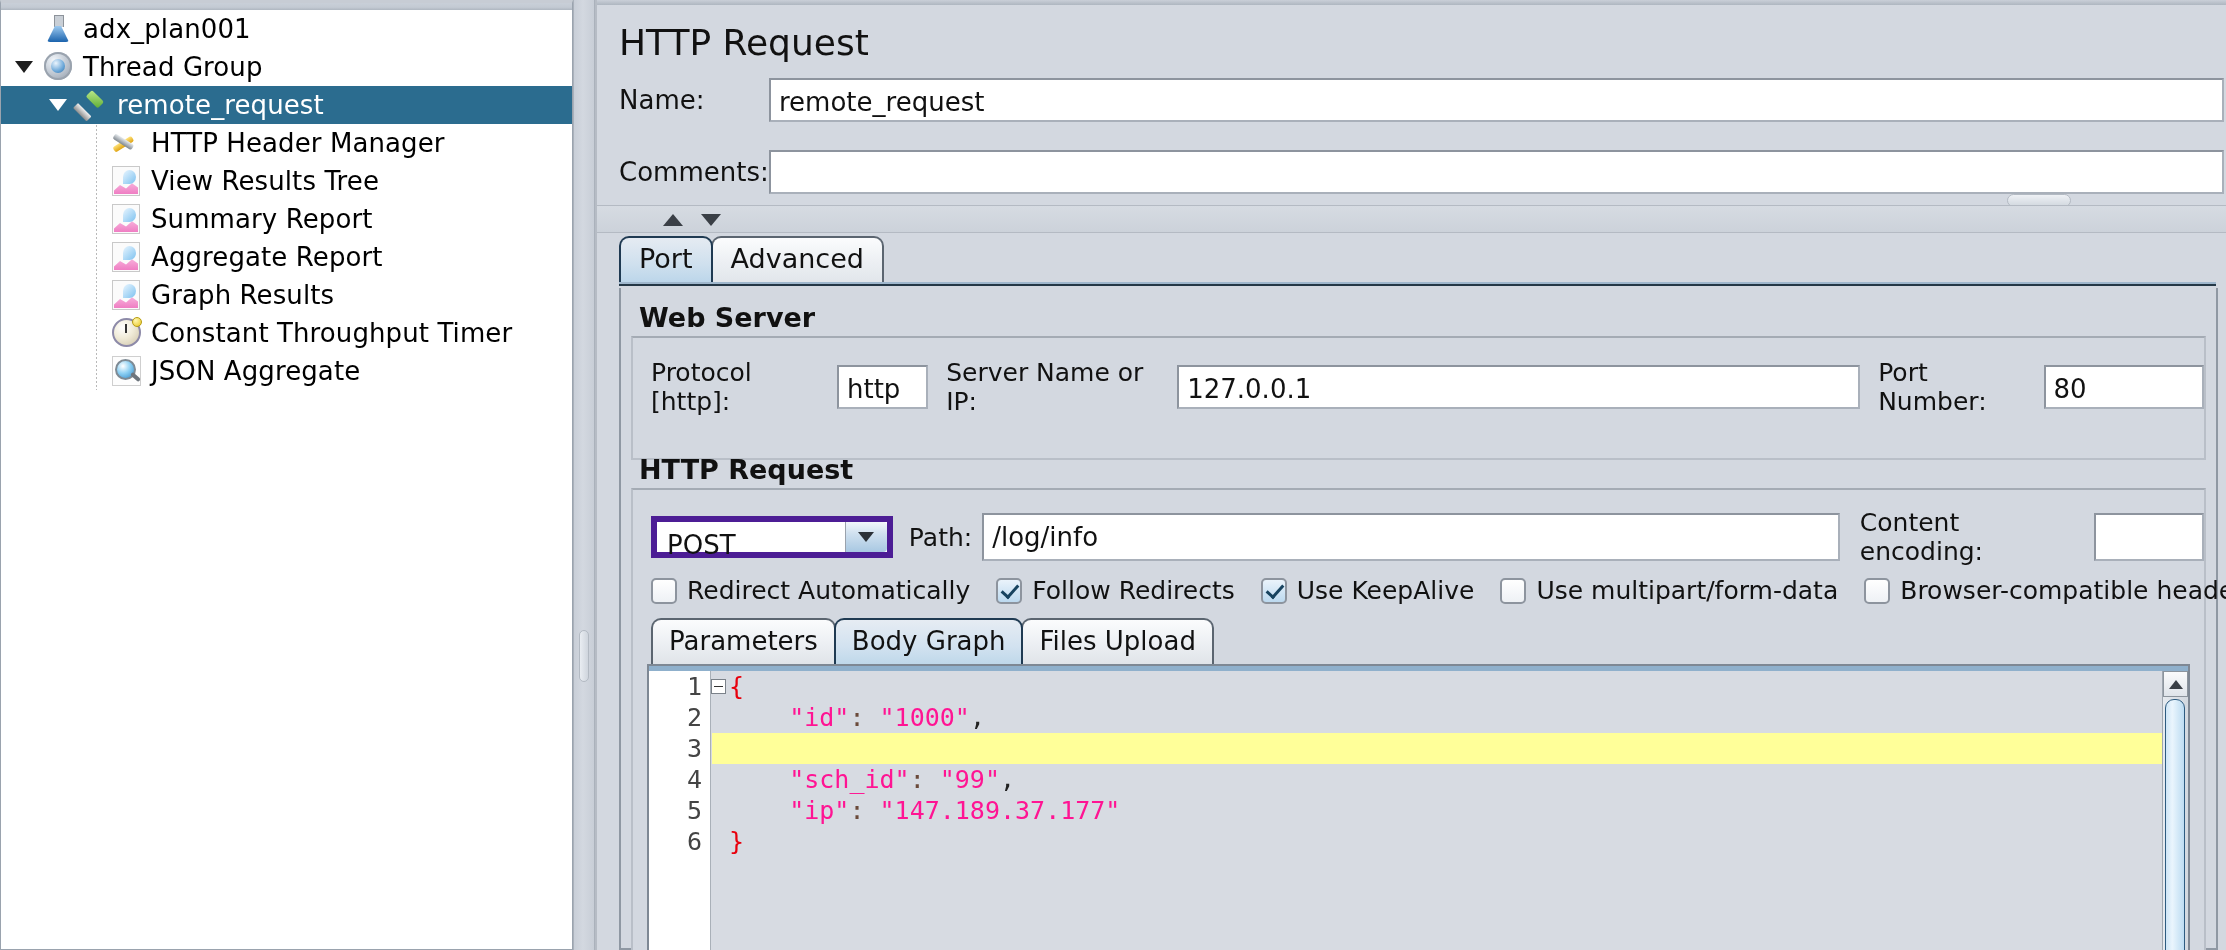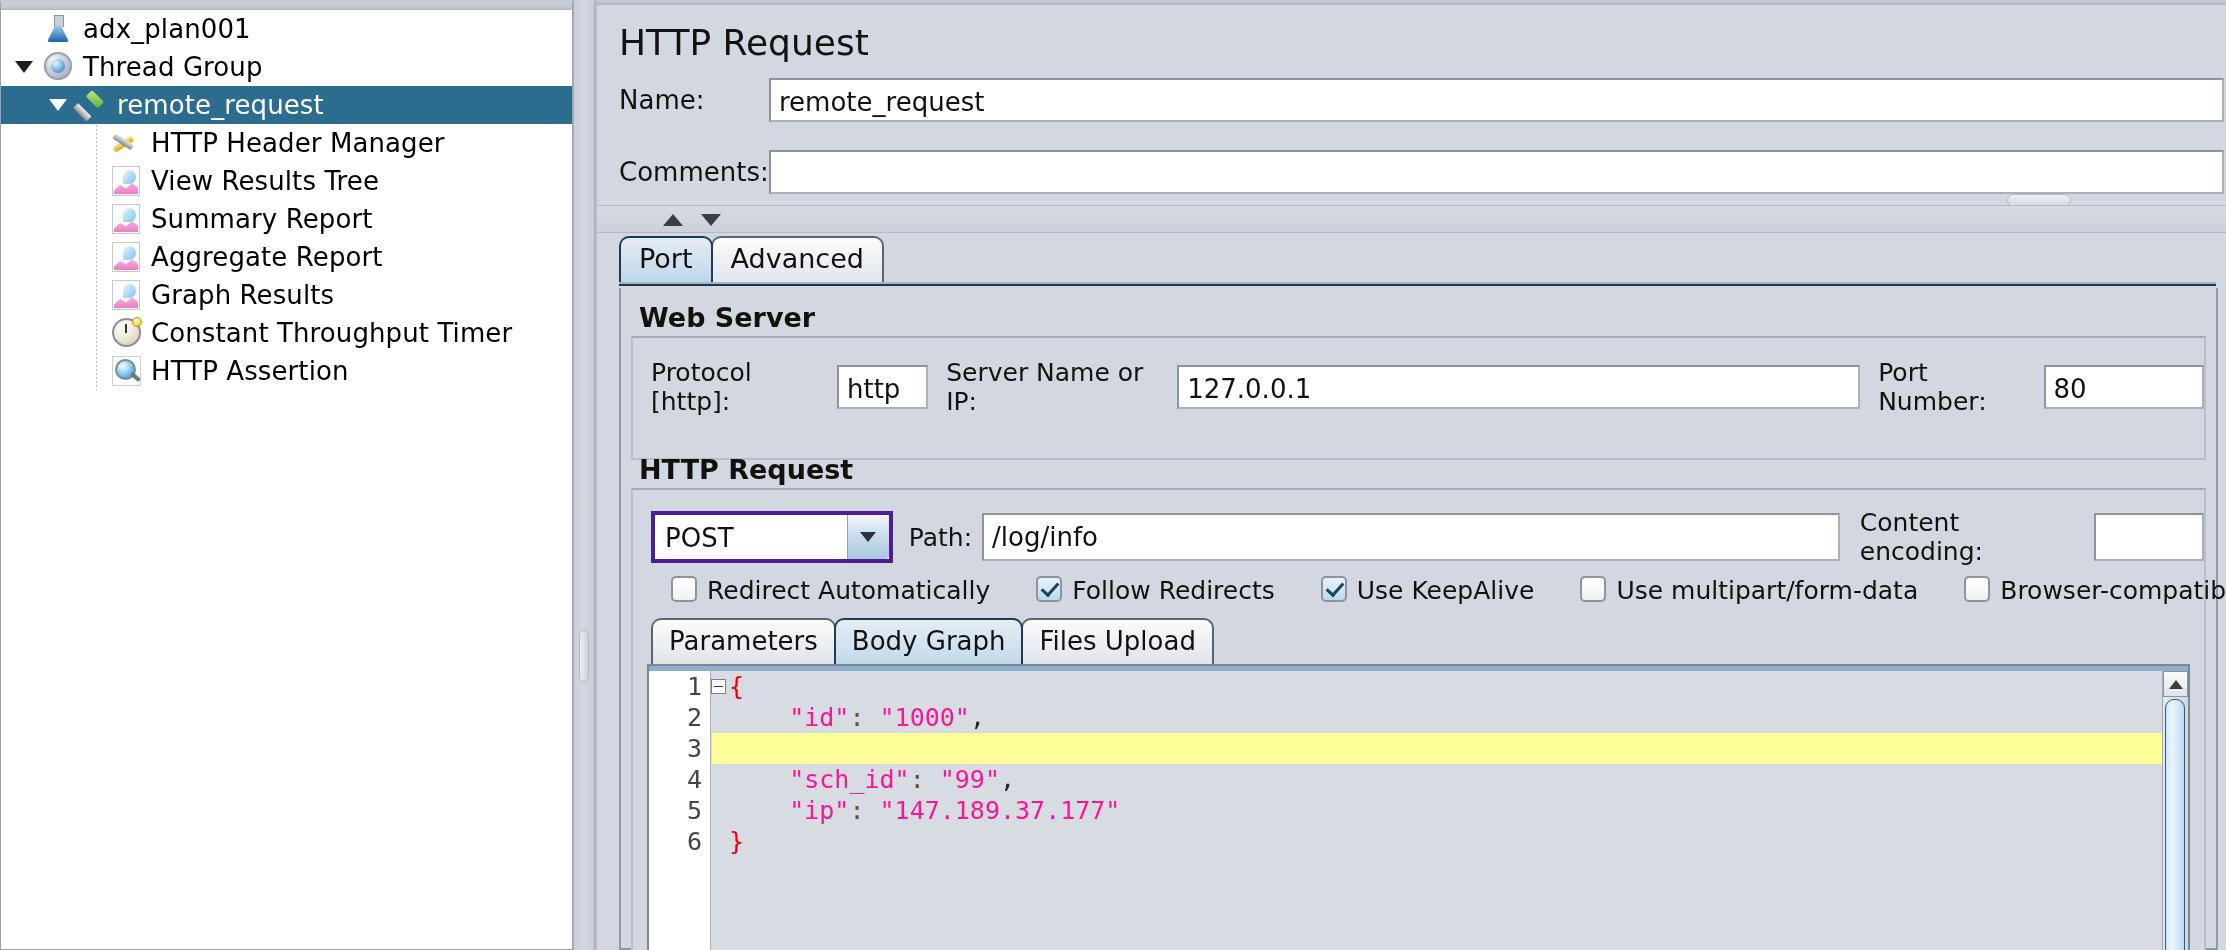--- a/index.html
+++ b/index.html
@@ -236,37 +236,37 @@
     position:absolute; border:2px solid #b9bfc8;
     border-top-color:#a4abb4;
     background:#d3d8e0;
   }
 
   .sm-label { font-size: 25px; color:#111; }
 
   
   .combo {
     display:flex; align-items:stretch;
-    border:4px solid #4c1d95; background:#fff;
-    height: 52px; width: 248px;
+    border:6px solid #4c1d95; background:#fff;
+    height: 42px; width: 248px;
   }
   .combo .val { flex:1; font-size:26px; color:#111; padding:6px 10px; line-height:34px; }
   .combo .btn {
     width: 42px; border-left:1px solid #9aa2ac;
     background: linear-gradient(to bottom,#f2f6fa 0%, #cfe0ef 40%, #a8c8e2 100%);
     display:flex; align-items:center; justify-content:center;
     border-radius: 0 4px 4px 0;
   }
   .combo .btn .caret {
     width:0;height:0;border-left:8px solid transparent;border-right:8px solid transparent;border-top:10px solid #2b3138;
   }
 
   
   .cbrow { position:absolute; display:flex; align-items:center; }
-  .cb { display:flex; margin-right: 26px; margin-left: 20px; }
+  .cb { display:flex; align-items:center; margin-right: 26px; }
   .cb .box {
     width: 26px; height: 26px; margin-right: 10px; flex:none;
     border:2px solid #8d949e; border-radius:5px;
     background: linear-gradient(to bottom,#ffffff,#eef1f5);
     position:relative;
   }
   .cb.checked .box { background: linear-gradient(to bottom,#eaf3fb,#bcd9ef); }
   .cb.checked .box:after {
     content:""; position:absolute; left:7px; top:1px; width:7px; height:14px;
     border:solid #17435f; border-width: 0 3px 3px 0; transform: rotate(42deg);
@@ -430,21 +430,21 @@
             </span>
           </div>
           <div class="tlabel">Constant Throughput Timer</div>
         </div>
         <div class="tree-row">
           <div style="width: 76px; flex: 0 0 auto;"></div>
           <div class="tw"></div>
           <div class="ticon">
             <span class="ic-assert"></span>
           </div>
-          <div class="tlabel">HTTP Assertion</div>
+          <div class="tlabel">JSON Aggregate</div>
         </div>
         <div class="guide" style="left: 95px; top: 115px; bottom: auto; height: 265px;"></div>
       </div>
   </div>
 
   <div id="vsplit">
     <div class="grip"></div>
   </div>
 
   <div id="right-panel">

